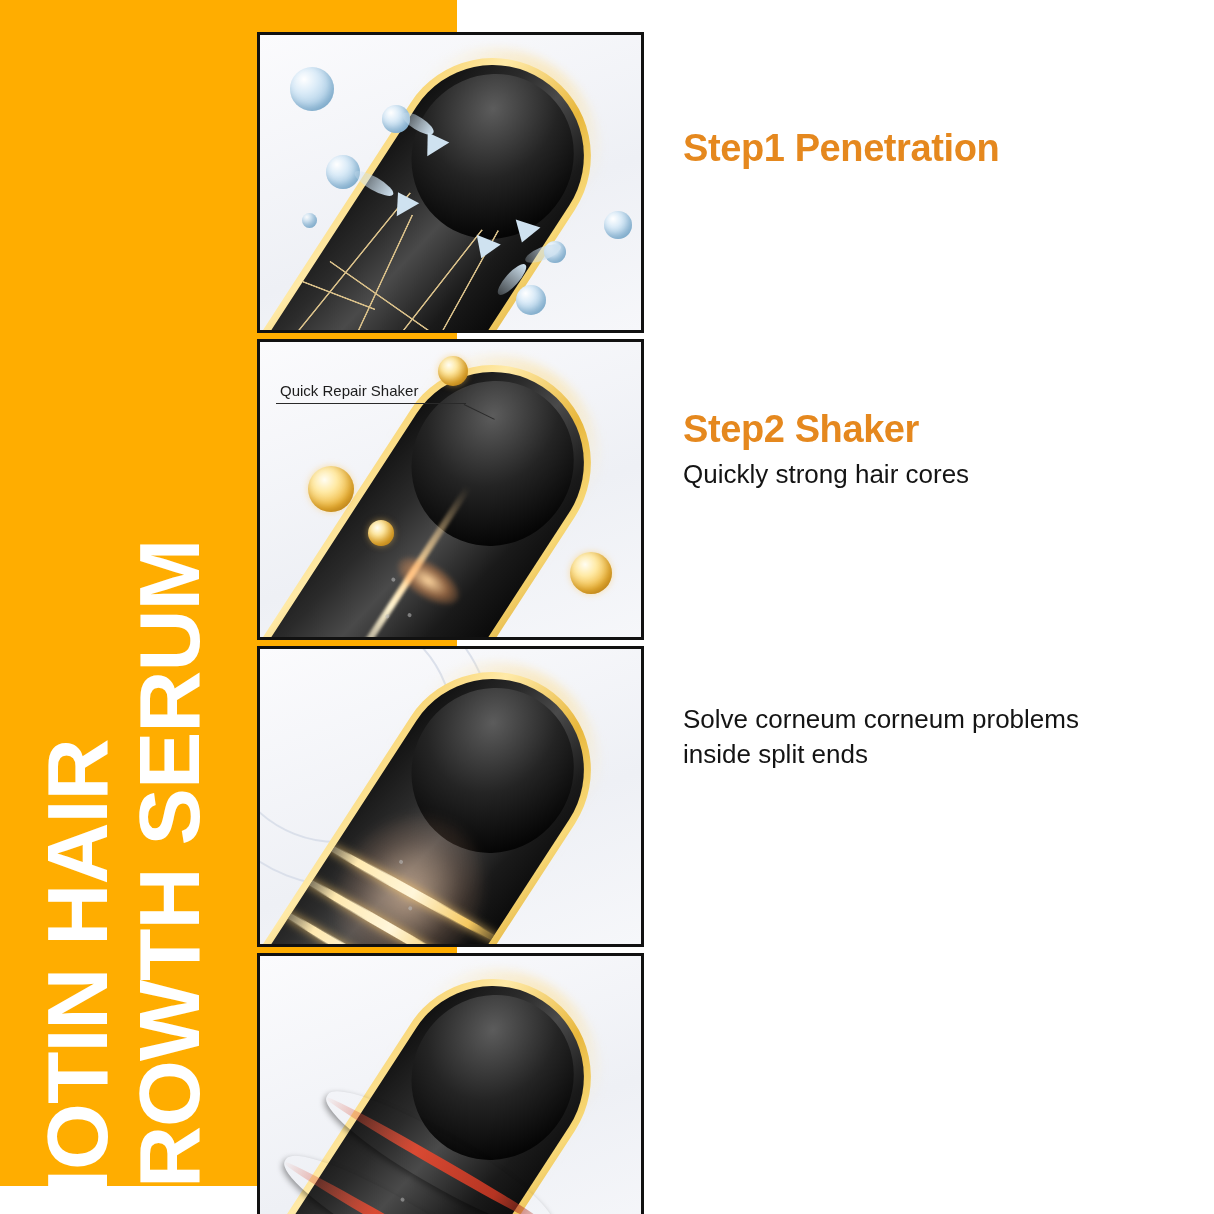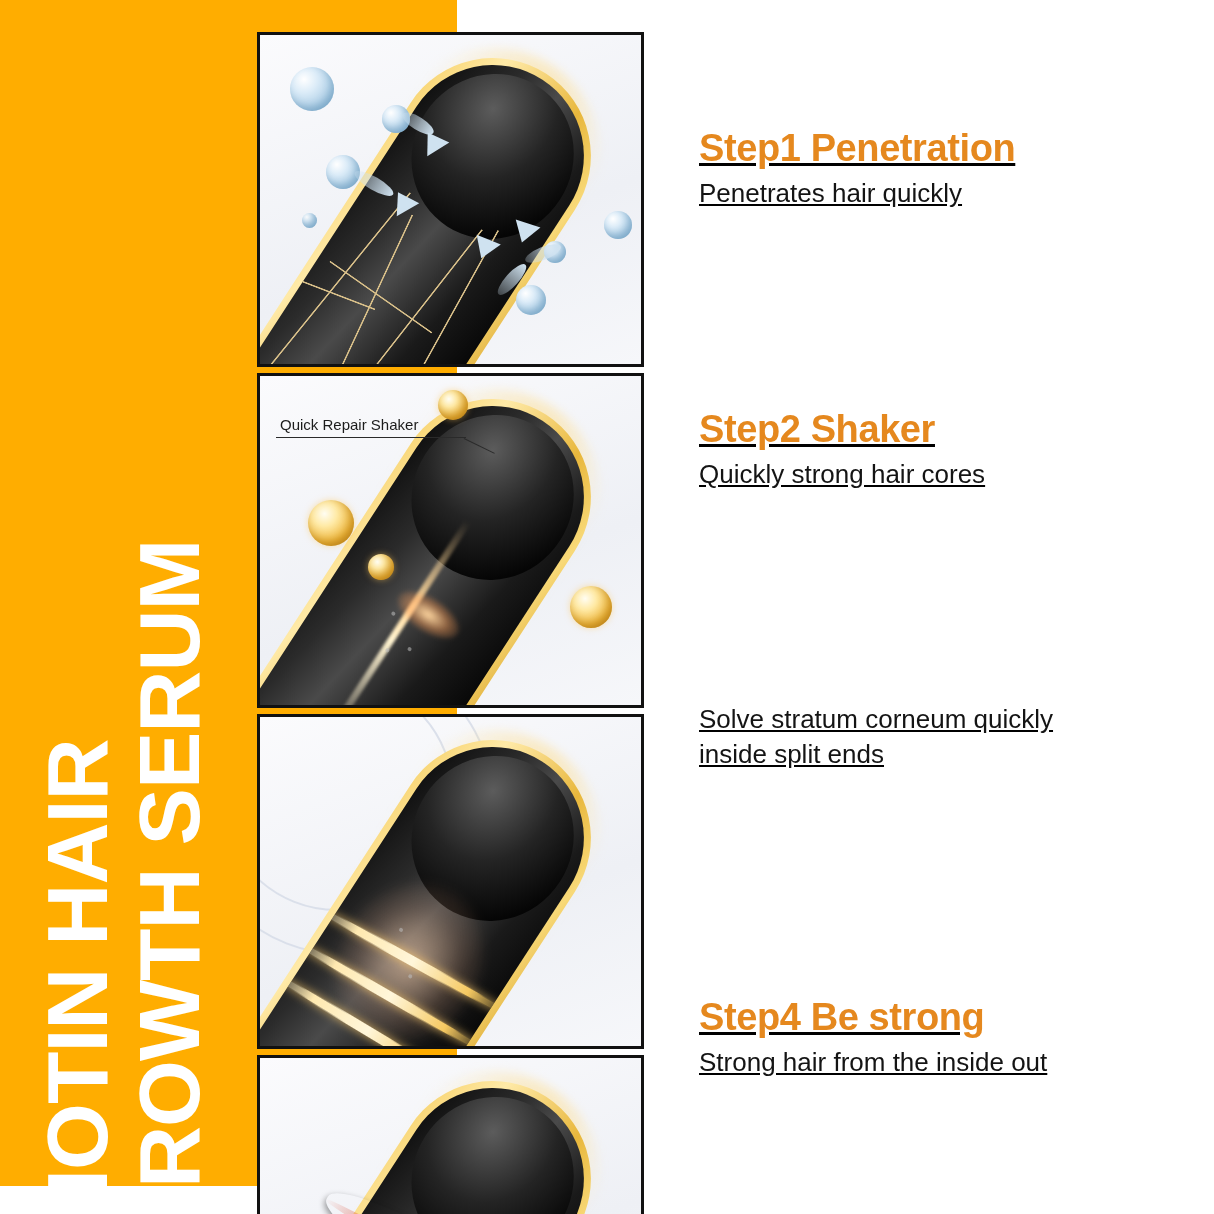--- a/index.html
+++ b/index.html
@@ -55,21 +55,21 @@
   
   .panels {
     position: absolute;
     left: 257px;
     top: 32px;
     width: 387px;
   }
   .panel {
     position: relative;
     width: 387px;
-    height: 335px;
+    height: 301px;
     border: 3px solid #111111;
     box-sizing: border-box;
     background: #f4f5f8;
     overflow: hidden;
     margin-bottom: 6px;
   }
   .panel-inner {
     position: absolute;
     inset: 0;
     background: linear-gradient(160deg, #fbfbfd 0%, #eef0f5 60%, #f6f7fa 100%);
@@ -258,21 +258,21 @@
   }
 
   
   .steps {
     position: absolute;
     left: 683px;
     top: 0;
     width: 500px;
     height: 1214px;
   }
-  .step-block { position: absolute; left: 16px; width: 500px; text-decoration: underline; }
+  .step-block { position: absolute; left: 0; width: 500px; }
   .step-1 { top: 127px; }
   .step-2 { top: 408px; }
   .step-3 { top: 696px; }
   .step-4 { top: 996px; }
 
   .step-heading {
     color: #E5881E;
     font-family: "Liberation Sans", sans-serif;
     font-weight: bold;
     font-size: 38px;
@@ -415,40 +415,31 @@
         </div>
       </div>
     </div>
 
   </div>
 
   <div class="steps">
 
     <div class="step-block step-1">
       <p class="step-heading">Step1 Penetration</p>
-      <p class="step-desc">
-        <span>Penetrates hair quickly</span>
-      </p>
     </div>
 
     <div class="step-block step-2">
       <p class="step-heading">Step2 Shaker</p>
       <p class="step-desc">
         <span>Quickly strong hair cores</span>
       </p>
     </div>
 
     <div class="step-block step-3">
       <p class="step-desc">
-        <span>Solve stratum corneum quickly</span><br>
+        <span>Solve corneum corneum problems</span><br>
         <span>inside split ends</span>
       </p>
     </div>
 
-    <div class="step-block step-4">
-      <p class="step-heading">Step4 Be strong</p>
-      <p class="step-desc">
-        <span>Strong hair from the inside out</span>
-      </p>
-    </div>
 
   </div>
 </div>
 
 </body></html>

